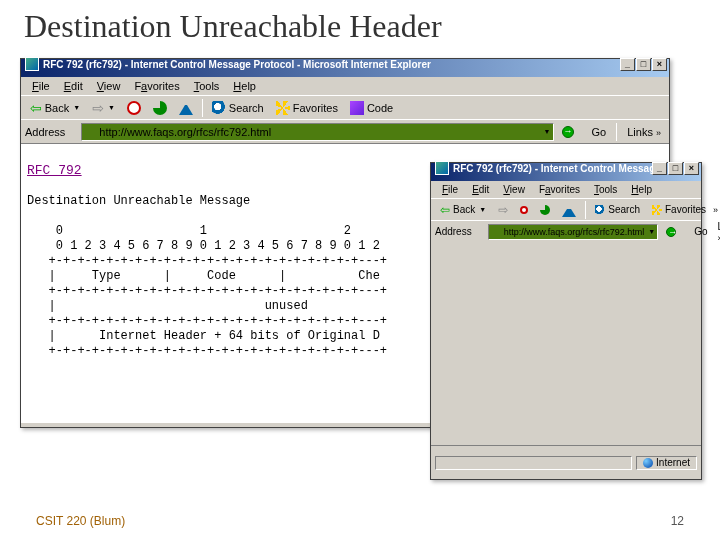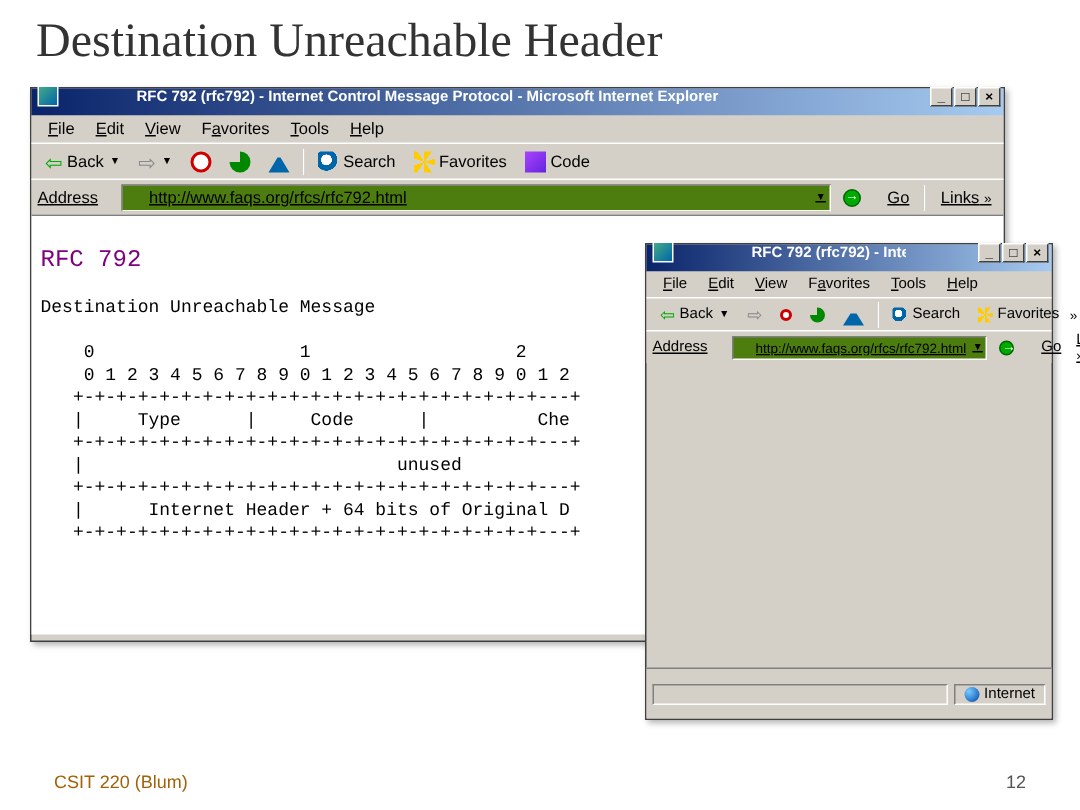--- a/index.html
+++ b/index.html
@@ -26,21 +26,20 @@
   }
   .titlebar {
     display: flex;
     align-items: center;
     background: linear-gradient(to right, #0a246a, #a6caf0);
     color: #fff;
     padding: 2px 2px 10px 4px;
     font-size: 10px;
     font-weight: bold;
     height: 18px;
-    gap: 48px;
   }
   .titlebar .ticon {
     width: 14px; height: 14px;
     background: linear-gradient(135deg,#4a8,#06a);
     border:1px solid #fff;
     margin-right: 4px;
     flex: 0 0 auto;
   }
   .titlebar .title-text { flex: 1; overflow: hidden; white-space: nowrap; }
   .winbtns { display: flex; gap: 1px; }
@@ -90,21 +89,20 @@
   .dropdown-arrow { font-size: 7px; margin-left: 1px; }
   .addressbar {
     display: flex;
     align-items: center;
     background: #d4d0c8;
     border-top: 1px solid #fff;
     padding: 2px 4px;
     font-size: 11px;
     height: 24px;
     gap: 4px;
-    text-decoration: underline;
   }
   .addr-input {
     flex: 1;
     display: flex;
     align-items: center;
     background: #4d7c0f;
     border: 1px solid #808080;
     border-right-color:#fff; border-bottom-color:#fff;
     height: 18px;
     padding: 0 2px;
@@ -177,21 +175,21 @@
     gap:4px;
   }
   .statusbar .sseg {
     border:1px solid #808080;
     border-right-color:#fff; border-bottom-color:#fff;
     padding: 0 6px;
     height: 14px;
     display:flex; align-items:center; gap:3px;
   }
   .globe { width:10px;height:10px;border-radius:50%;background:radial-gradient(circle at 30% 30%, #7cf,#04a);}
-  .rfc-link { color:#800080; font-family:"Courier New",monospace; font-size:16px;}
+  .rfc-link { color:#800080; text-decoration:underline; font-family:"Courier New",monospace; font-size:13px;}
   .chev { font-size:9px; }
   .ico-search{background:radial-gradient(circle at 40% 40%, #fff 0 30%, #06a 31% 60%, transparent 61%);}
   .ico-fav{background:conic-gradient(#fc0 0 36deg,transparent 0 72deg,#fc0 0 108deg,transparent 0 144deg,#fc0 0 180deg,transparent 0 216deg,#fc0 0 252deg,transparent 0 288deg,#fc0 0 324deg,transparent 0);}
   .ico-media{background:linear-gradient(135deg,#a4f,#62d);}
   .ico-stop{background:#fff;border:2px solid #c00;border-radius:50%;width:10px;height:10px;}
   .ico-refresh{background:conic-gradient(#080 0 270deg, transparent 0);border-radius:50%;width:12px;height:12px;}
   .ico-home{width:0;height:0;border-left:6px solid transparent;border-right:6px solid transparent;border-bottom:10px solid #06a;}
 </style>
 </head>
 <body>

